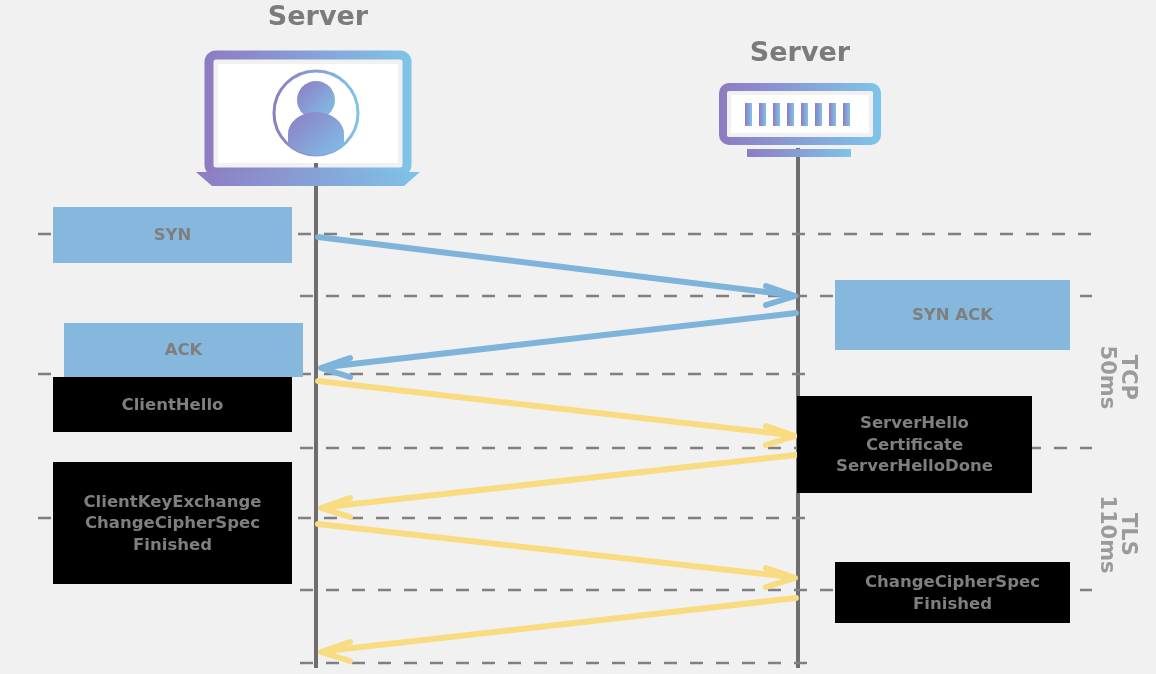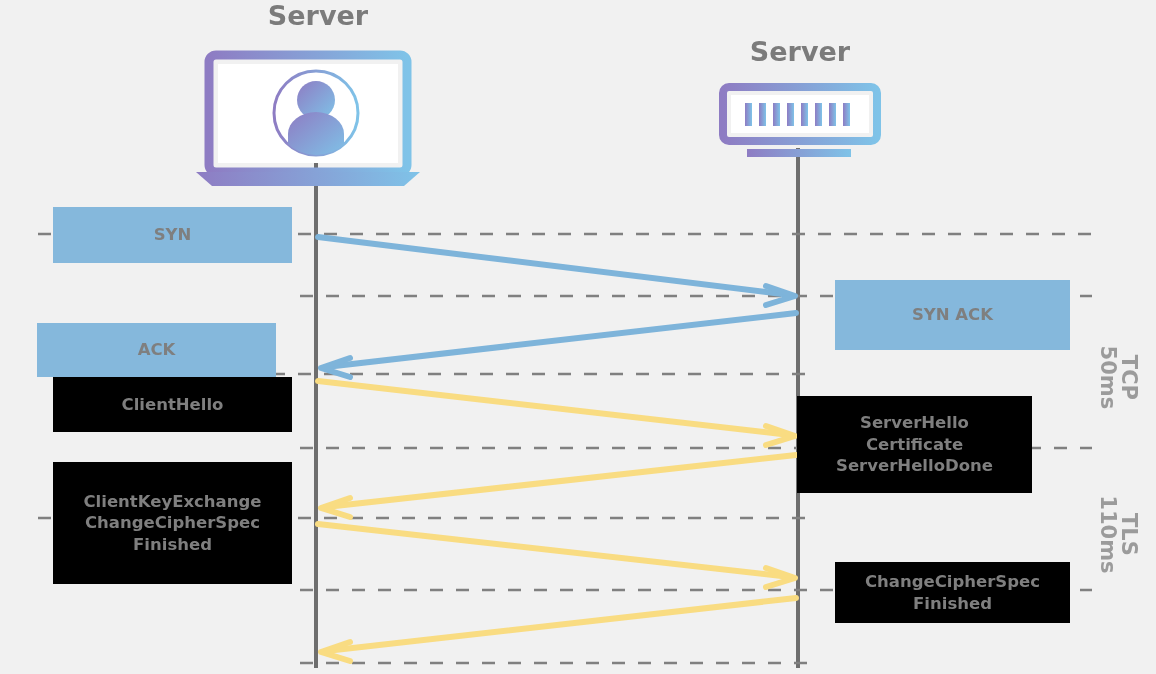--- a/index.html
+++ b/index.html
@@ -159,21 +159,21 @@
     </g>
   </svg>
 
   <div class="endpoint-title" id="client-title">Server</div>
   <div class="endpoint-title" id="server-title">Server</div>
 
   <div class="msg-box blue" style="left:53px; top:207px; width:239px; height:56px;">
     <span>SYN</span>
   </div>
 
-  <div class="msg-box blue" style="left:37px; top:323px; width:239px; height:54px;">
+  <div class="msg-box blue" style="left:64px; top:323px; width:239px; height:54px;">
     <span>ACK</span>
   </div>
 
   <div class="msg-box yellow" style="left:53px; top:377px; width:239px; height:55px;">
     <span>ClientHello</span>
   </div>
 
   <div class="msg-box yellow" style="left:53px; top:462px; width:239px; height:122px;">
     <span>
       <span>ClientKeyExchange</span>

